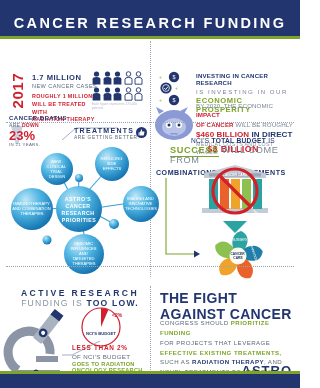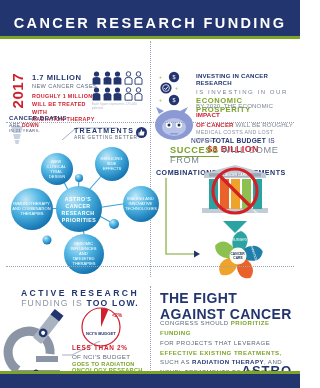--- a/index.html
+++ b/index.html
@@ -193,20 +193,21 @@
       <path d="M3.2 9 H10.8 L9.6 14 H4.4 Z" fill="#c9d2e2"></path>
       <path d="M4.6 15 H9.4 L8.4 19 H5.6 Z" fill="#c9d2e2"></path>
     </svg>
 
     <div class="deaths">
       <div class="h">CANCER DEATHS</div>
       <div class="d">
         <span>ARE</span>
         <span class="red bold">DOWN</span>
       </div>
+      <div class="big">23%</div>
       <div class="yr">IN 21 YEARS.</div>
     </div>
 
     <svg style="position:absolute;left:62px;top:88px;" width="56" height="14" viewBox="0 0 56 14">
       <path d="M0 13 L14 1 L56 1" stroke="#8f9bb3" stroke-width="0.8" fill="none"></path>
     </svg>
 
     <div class="treat">
       <div class="t1">TREATMENTS</div>
       <div class="t2">ARE GETTING BETTER.</div>
@@ -244,20 +245,21 @@
 
     <div class="invest">
       <div class="i1">INVESTING IN CANCER RESEARCH</div>
       <div class="i2">IS INVESTING IN OUR</div>
       <div class="i3">ECONOMIC PROSPERITY</div>
     </div>
 
     <div class="econ">
       <div><span class="grey">BY 2020, THE ECONOMIC </span><span class="red bold">IMPACT</span></div>
       <div><span class="red bold">OF CANCER</span><span class="grey"> WILL BE ROUGHLY</span></div>
+      <div class="big"><span class="red">$460 BILLION</span><span class="navy"> IN DIRECT</span></div>
       <div class="sub">MEDICAL COSTS AND LOST WAGES.</div>
     </div>
 
     <div class="nci">
       <div class="n1"><span>NCI'S </span><b>TOTAL BUDGET</b><span> IS</span></div>
       <div class="n2">$3 BILLION</div>
     </div>
   </div>
 
   <div class="dotted-h" style="top:122px;"></div>

